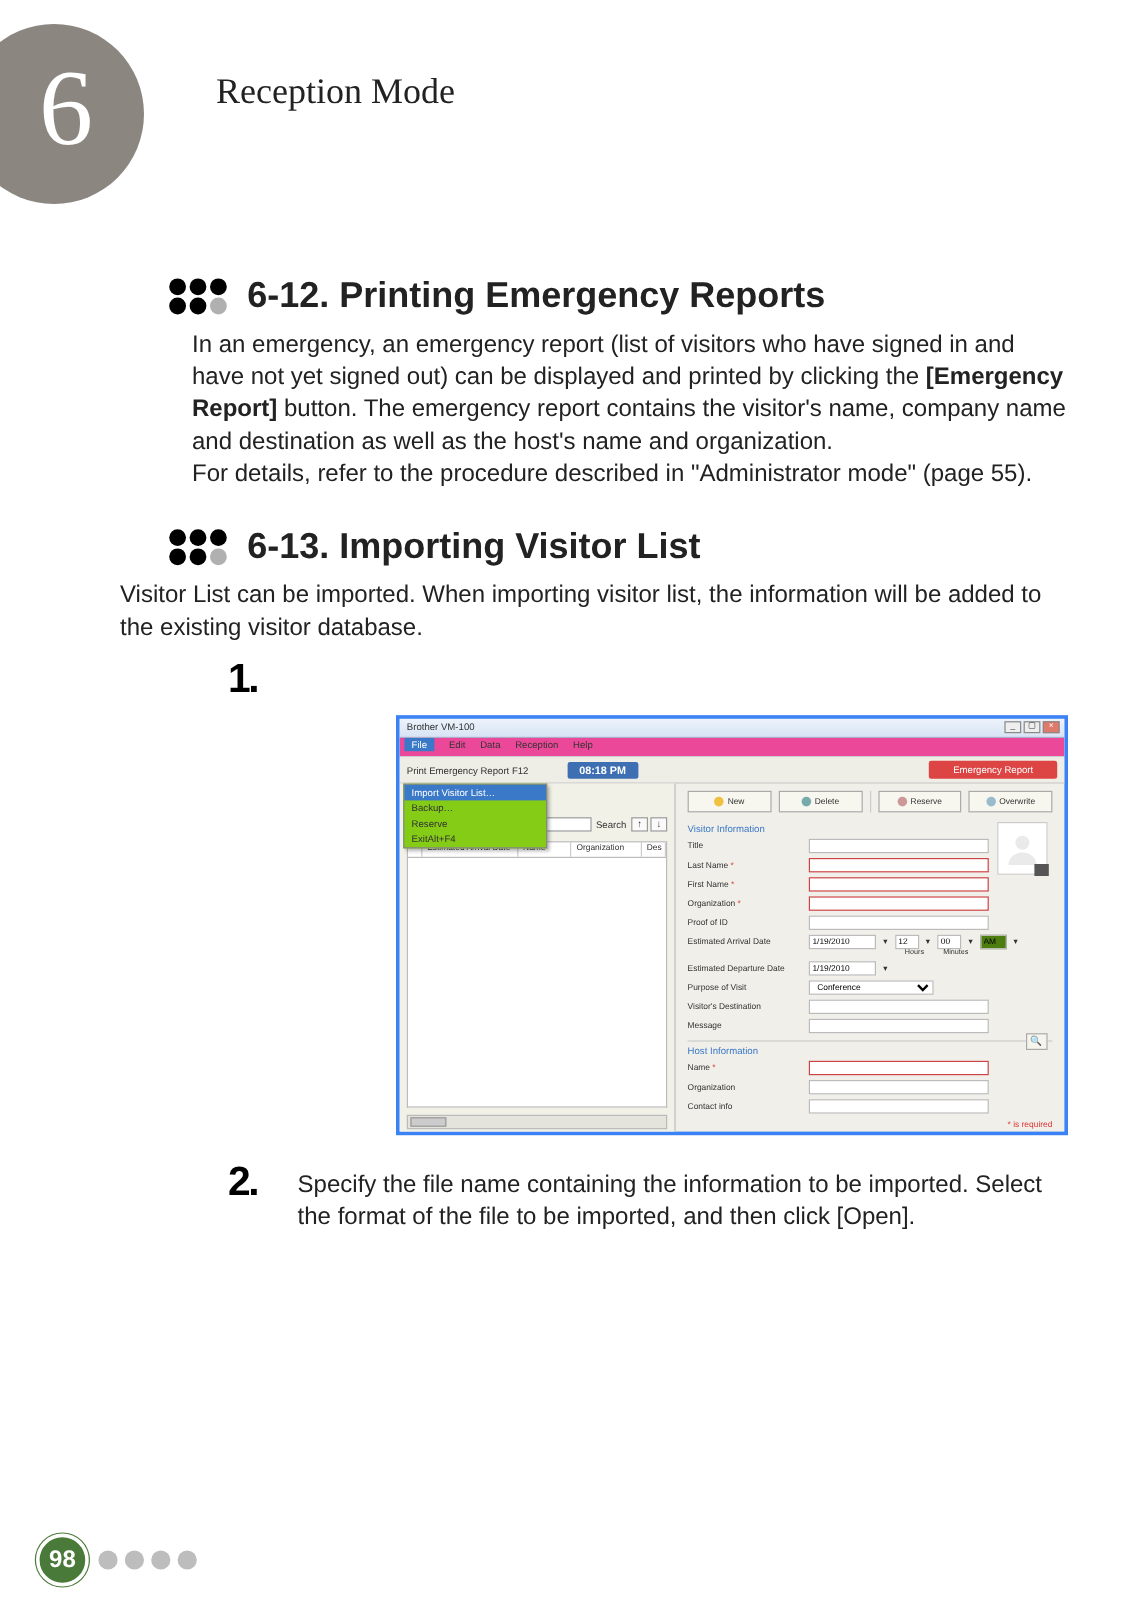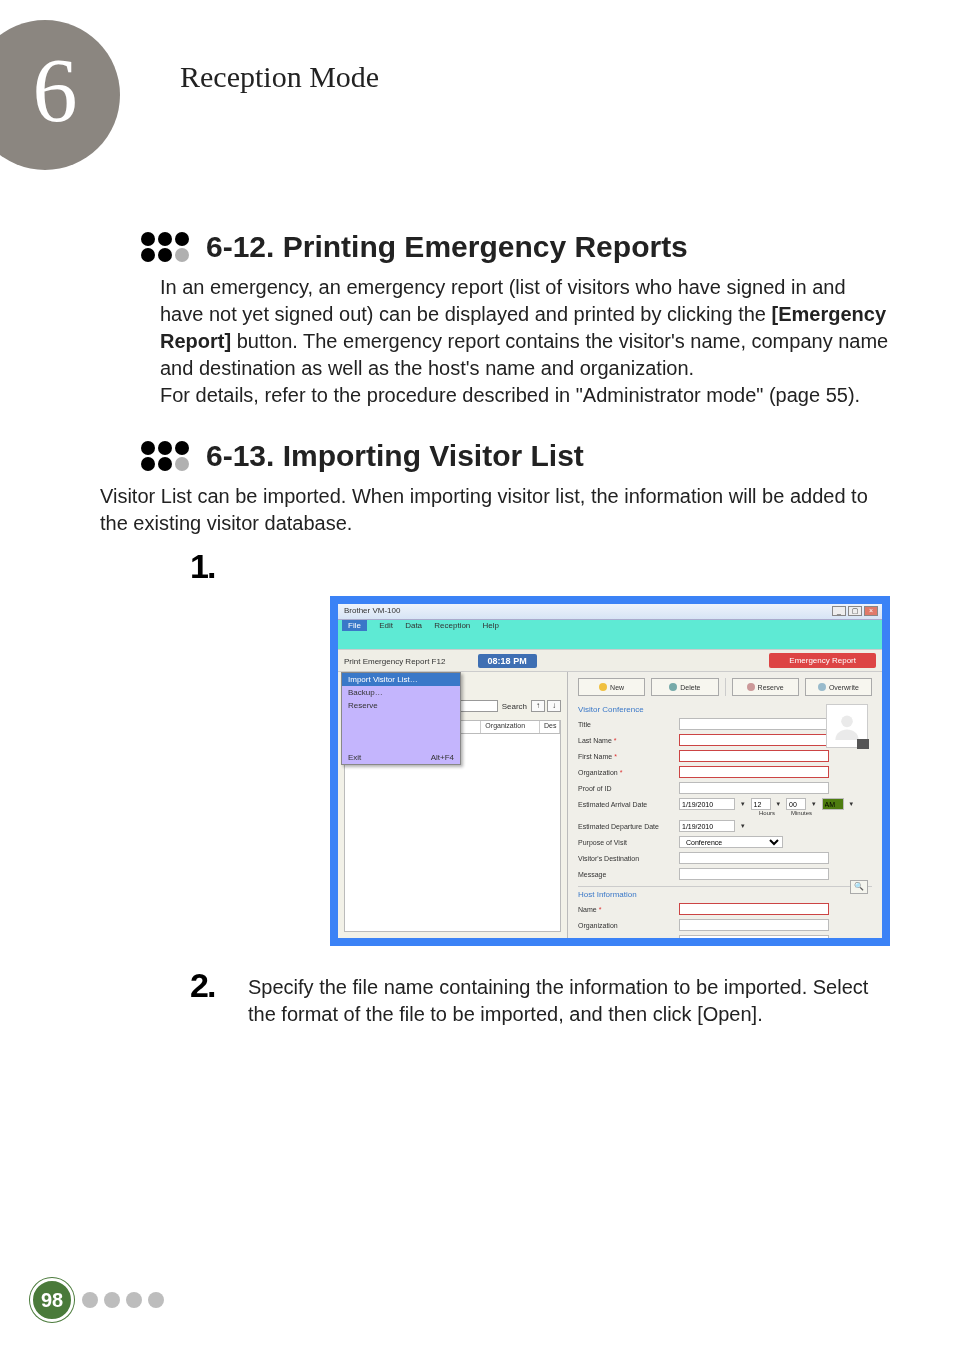--- a/index.html
+++ b/index.html
@@ -99,21 +99,21 @@
   }
   .step-text {
     font-size: 20px;
     line-height: 1.35;
     padding-top: 8px;
   }
 
   
   .mock-wrap {
     margin: 10px 0 20px 230px;
-    border: 8px solid #3b82f6;
+    border: 3px solid #3b82f6;
     width: 560px;
     height: 350px;
     background: #f0efe9;
     position: relative;
     font-size: 8px;
     color: #333;
     overflow: hidden;
   }
   .mock-title {
     height: 16px;
@@ -121,22 +121,22 @@
     border-bottom: 1px solid #aac;
     padding: 2px 6px;
     font-size: 8px;
   }
   .mock-winbtns {
     position: absolute; top:2px; right:4px; display:flex; gap:2px;
   }
   .mock-winbtns div { width:14px;height:10px;border:1px solid #888;background:#eee;font-size:7px;text-align:center;line-height:8px;}
   .mock-winbtns .close{background:#e07a6a;color:#fff;}
   .mock-menubar {
-    height: 30px;
-    background: #5eead4;
+    height: 16px;
+    background: #ec4899;
     padding: 1px 4px;
     border-bottom:1px solid #ccc;
     font-size: 8px;
   }
   .mock-menubar span { margin-right: 10px; }
   .mock-menubar .file { background:#3a78c8; color:#fff; padding:1px 6px; }
   .mock-toolbar {
     height: 22px;
     background: #efeee6;
     display:flex;align-items:center;justify-content:space-between;
@@ -149,21 +149,21 @@
   .mock-body { display:flex; height: calc(100% - 52px); }
   .mock-left {
     width: 230px;
     border-right:1px solid #bbb;
     background:#f2f1e8;
     display:flex;flex-direction:column;
     position:relative;
   }
   .mock-dropdown {
     position:absolute; top:0; left:3px; width:120px;
-    background:#c4b5fd; border:1px solid #888;
+    background:#84cc16; border:1px solid #888;
     box-shadow:2px 2px 3px rgba(0,0,0,.3);
     z-index:2; font-size:8px;
   }
   .mock-dropdown div { padding:2px 6px; }
   .mock-dropdown .hl { background:#3a78c8;color:#fff; }
   .mock-left .search { margin:28px 6px 4px; display:flex;gap:4px;align-items:center;font-size:8px;}
   .mock-left .search input{flex:1;height:12px;border:1px solid #999;font-size:7px;padding:0 2px;}
   .mock-left .arrows{display:flex;gap:2px;}
   .mock-left .arrows div{width:14px;height:12px;border:1px solid #999;background:#fafafa;text-align:center;line-height:10px;font-size:8px;}
   .mock-left .listhead {
@@ -286,21 +286,21 @@
           <span class="time">08:18 PM</span>
         </div>
         <div class="emg">Emergency Report</div>
       </div>
       <div class="mock-body">
         <div class="mock-left">
           <div class="mock-dropdown">
             <div class="hl">Import Visitor List…</div>
             <div>Backup…</div>
             <div>Reserve</div>
-            <div style="display:flex;justify-content:space-between;margin-top:39px;">
+            <div style="display:flex;justify-content:flex-start;">
               <span>Exit</span>
               <span>Alt+F4</span>
             </div>
           </div>
           <div class="search">
             <input class="plain" style="">
             <span>Search</span>
             <div class="arrows">
               <div>↑</div>
               <div>↓</div>
@@ -332,21 +332,21 @@
             <div class="mbtn">
                 <span class="ic res"></span>
                 <span>Reserve</span>
               </div>
             <div class="mbtn">
                 <span class="ic ow"></span>
                 <span>Overwrite</span>
               </div>
           </div>
 
-          <div class="sect-label">Visitor Conference</div>
+          <div class="sect-label">Visitor Information</div>
           <div class="photo">
             <svg viewBox="0 0 24 24">
                 <circle cx="12" cy="8" r="5" fill="#ccc"></circle>
                 <path d="M2 24c0-6 5-9 10-9s10 3 10 9" fill="#ccc"></path>
               </svg>
             <div class="corner"></div>
           </div>
 
           <div class="frow">
               <label>Title</label>

